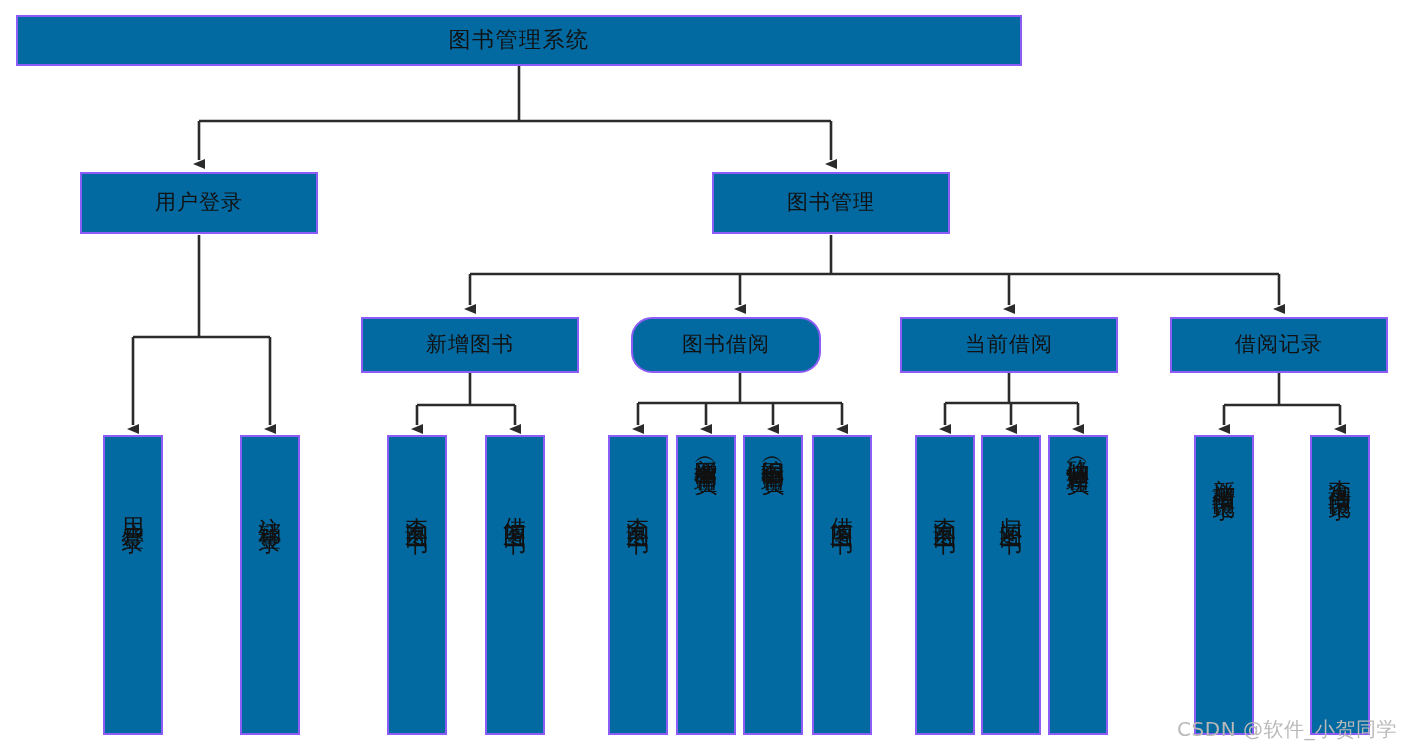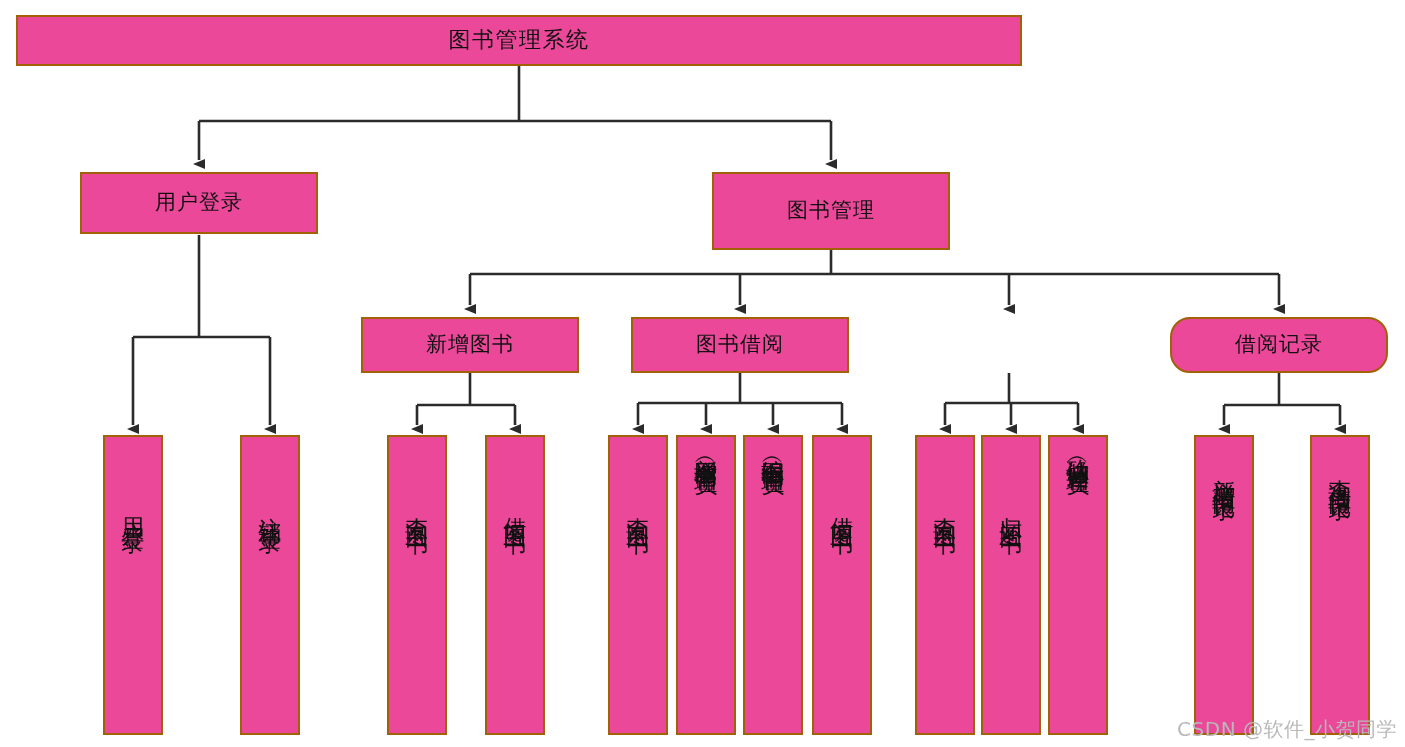--- a/index.html
+++ b/index.html
@@ -6,22 +6,22 @@
   body{
     font-family:"DejaVu Sans","Liberation Sans",sans-serif;
     width:1405px;height:747px;overflow:hidden;
   }
   #stage{position:relative;width:1405px;height:747px;background:#ffffff;}
   svg#edges{position:absolute;left:0;top:0;width:1405px;height:747px;}
 
   .node{
     position:absolute;
     box-sizing:border-box;
-    background:#ec4899;
-    border:2px solid #a16207;
+    background:#0369a1;
+    border:2px solid #8b5cf6;
     display:flex;
     align-items:center;
     justify-content:center;
     color:#111111;
   }
   .node .lbl{
     display:block;
     text-align:center;
     line-height:1.12;
     white-space:nowrap;
@@ -123,34 +123,37 @@
   </svg>
 
   <div class="node h root" style="left:16px;top:15px;width:1006px;height:51px;">
     <span class="lbl">图书管理系统</span>
   </div>
 
   <div class="node h" style="left:80px;top:172px;width:238px;height:62px;">
     <span class="lbl">用户登录</span>
   </div>
 
-  <div class="node h" style="left:712px;top:172px;width:238px;height:78px;">
+  <div class="node h" style="left:712px;top:172px;width:238px;height:62px;">
     <span class="lbl">图书管理</span>
   </div>
 
   <div class="node h" style="left:361px;top:317px;width:218px;height:56px;">
     <span class="lbl">新增图书</span>
   </div>
 
-  <div class="node h" style="left:631px;top:317px;width:218px;height:56px;">
+  <div class="node h" style="left:631px;top:317px;width:190px;height:56px;border-radius:21px;">
     <span class="lbl">图书借阅</span>
   </div>
 
-
-  <div class="node h" style="left:1170px;top:317px;width:218px;height:56px;border-radius:20px;">
+  <div class="node h" style="left:900px;top:317px;width:218px;height:56px;">
+    <span class="lbl">当前借阅</span>
+  </div>
+
+  <div class="node h" style="left:1170px;top:317px;width:218px;height:56px;">
     <span class="lbl">借阅记录</span>
   </div>
 
   <div class="node v" style="left:103px;top:435px;width:60px;height:300px;padding-top:62px;">
     <span class="lbl">用户登录</span>
   </div>
 
   <div class="node v" style="left:240px;top:435px;width:60px;height:300px;padding-top:62px;">
     <span class="lbl">注销登录</span>
   </div>

